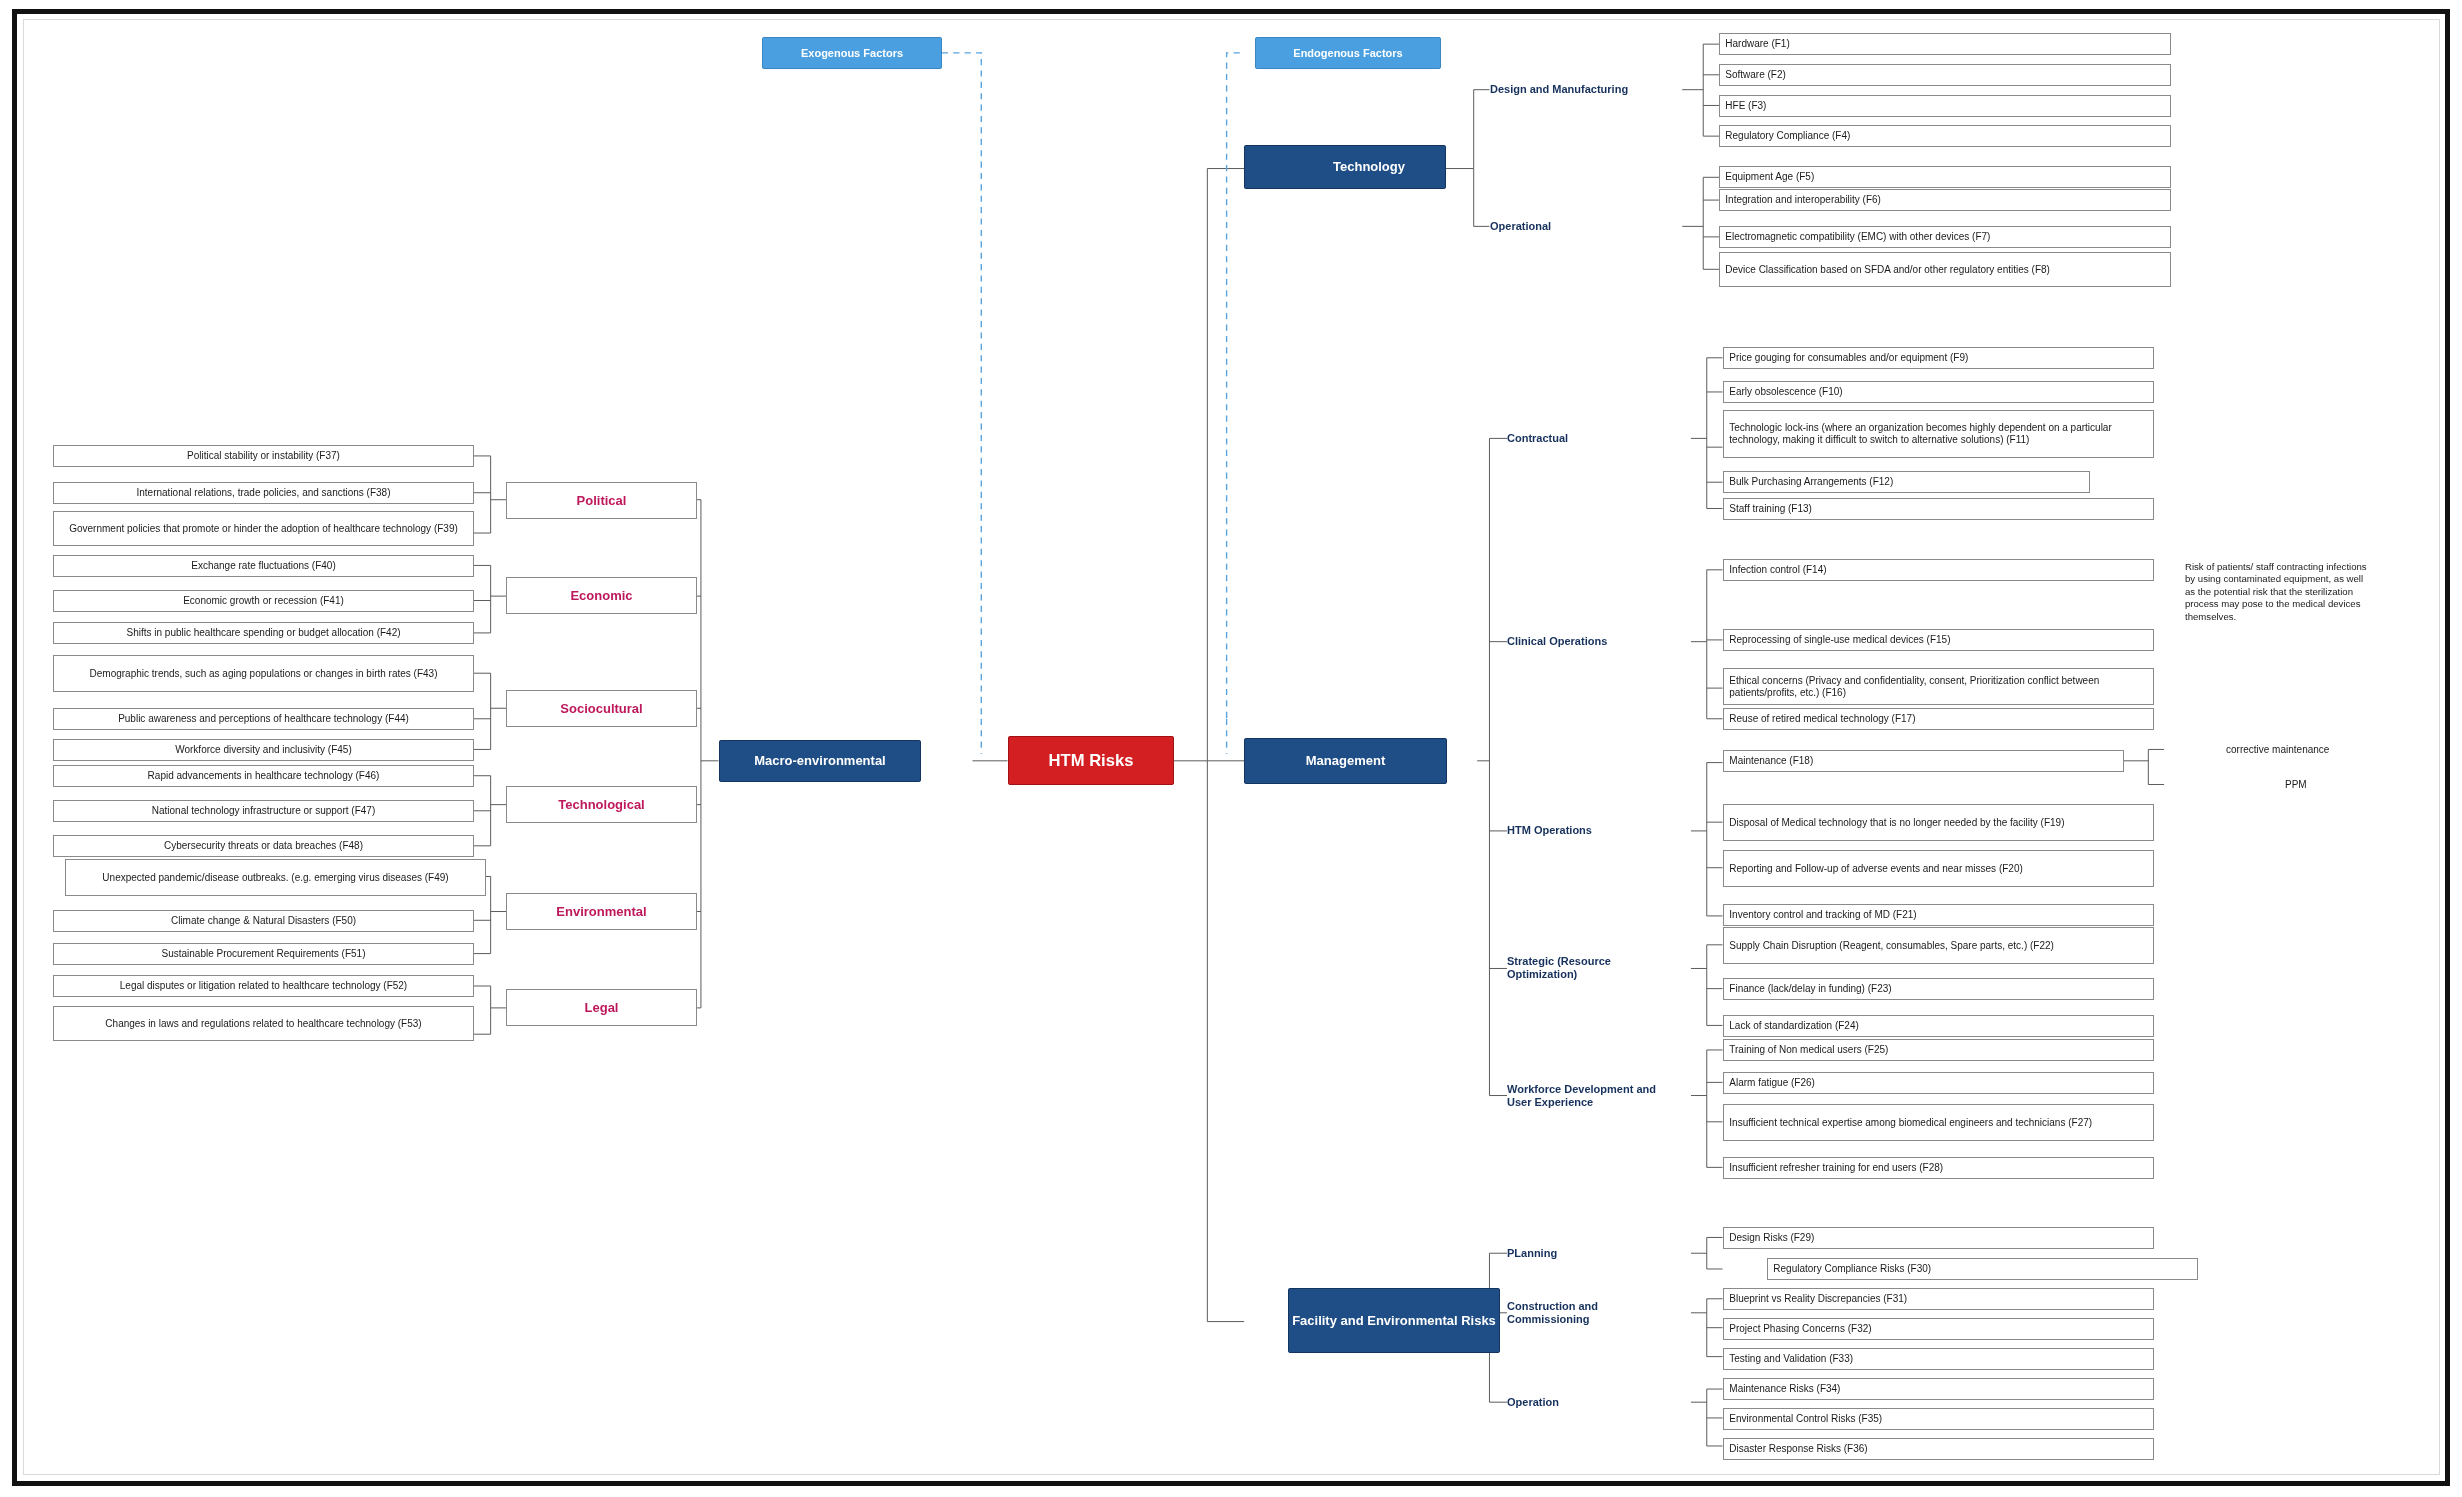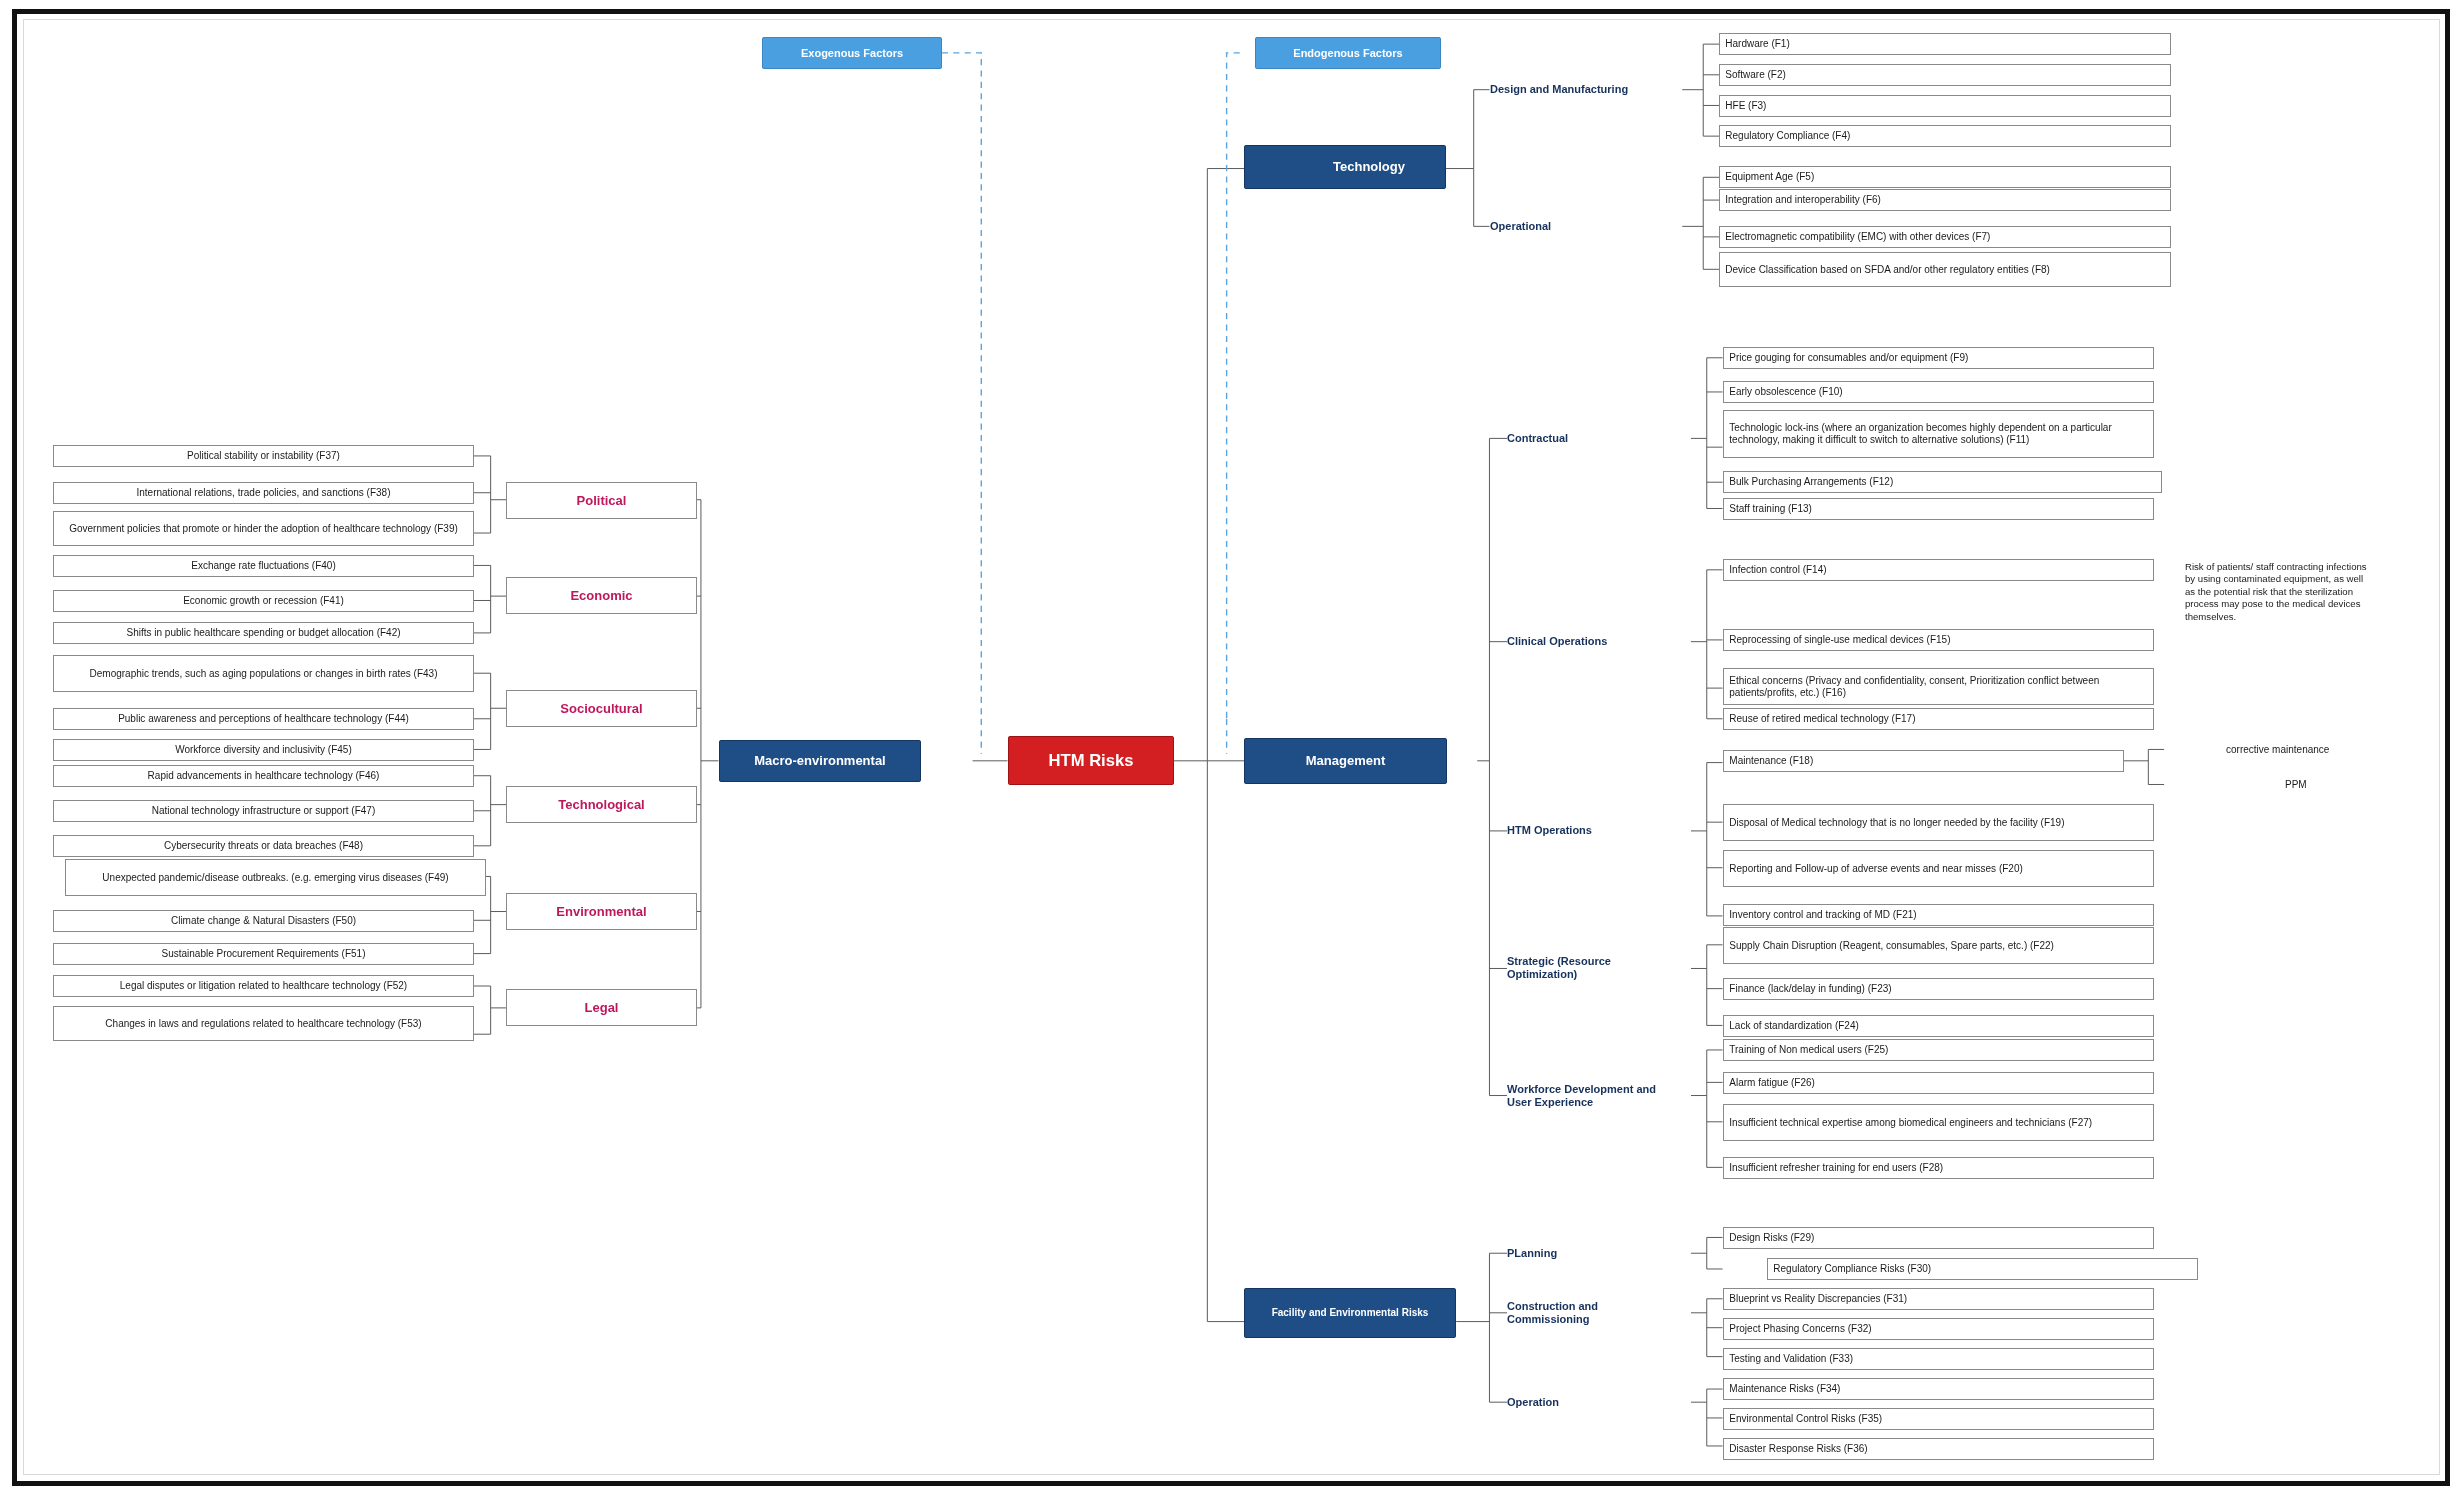--- a/index.html
+++ b/index.html
@@ -289,21 +289,21 @@
   </div>
 
   <div class="node blue-box" style="left:1244px; top:145px; width:202px; height:44px;padding-left:48px;">
     <span>Technology</span>
   </div>
 
   <div class="node blue-box" style="left:1244px; top:738px; width:203px; height:46px;">
     <span>Management</span>
   </div>
 
-  <div class="node blue-box" style="left:1244px; top:1288px; width:212px; height:50px; font-size:10px;">
+  <div class="node blue-box" style="left:1288px; top:1288px; width:212px; height:65px; font-size:13px;">
     <span>Facility and Environmental Risks</span>
   </div>
 
   <div class="node cat" style="left:1490px; top:79px; width:188px; height:21px;">
     <span>Design and Manufacturing</span>
   </div>
   <div class="node cat" style="left:1490px; top:216px; width:188px; height:21px;">
     <span>Operational</span>
   </div>
 
@@ -350,21 +350,21 @@
 
   <div class="node leaf" style="left:1723px; top:347px; width:431px; height:22px;">
     <span>Price gouging for consumables and/or equipment (F9)</span>
   </div>
   <div class="node leaf" style="left:1723px; top:381px; width:431px; height:22px;">
     <span>Early obsolescence (F10)</span>
   </div>
   <div class="node leaf" style="left:1723px; top:410px; width:431px; height:48px;">
     <span>Technologic lock-ins (where an organization becomes highly dependent on a particular technology, making it difficult to switch to alternative solutions) (F11)</span>
   </div>
-  <div class="node leaf" style="left:1723px; top:471px; width:439px; height:22px;">
+  <div class="node leaf" style="left:1723px; top:471px; width:367px; height:22px;">
     <span>Bulk Purchasing Arrangements (F12)</span>
   </div>
   <div class="node leaf" style="left:1723px; top:498px; width:431px; height:22px;">
     <span>Staff training (F13)</span>
   </div>
 
   <div class="node leaf" style="left:1723px; top:559px; width:431px; height:22px;">
     <span>Infection control (F14)</span>
   </div>
   <div class="node leaf" style="left:1723px; top:629px; width:431px; height:22px;">

